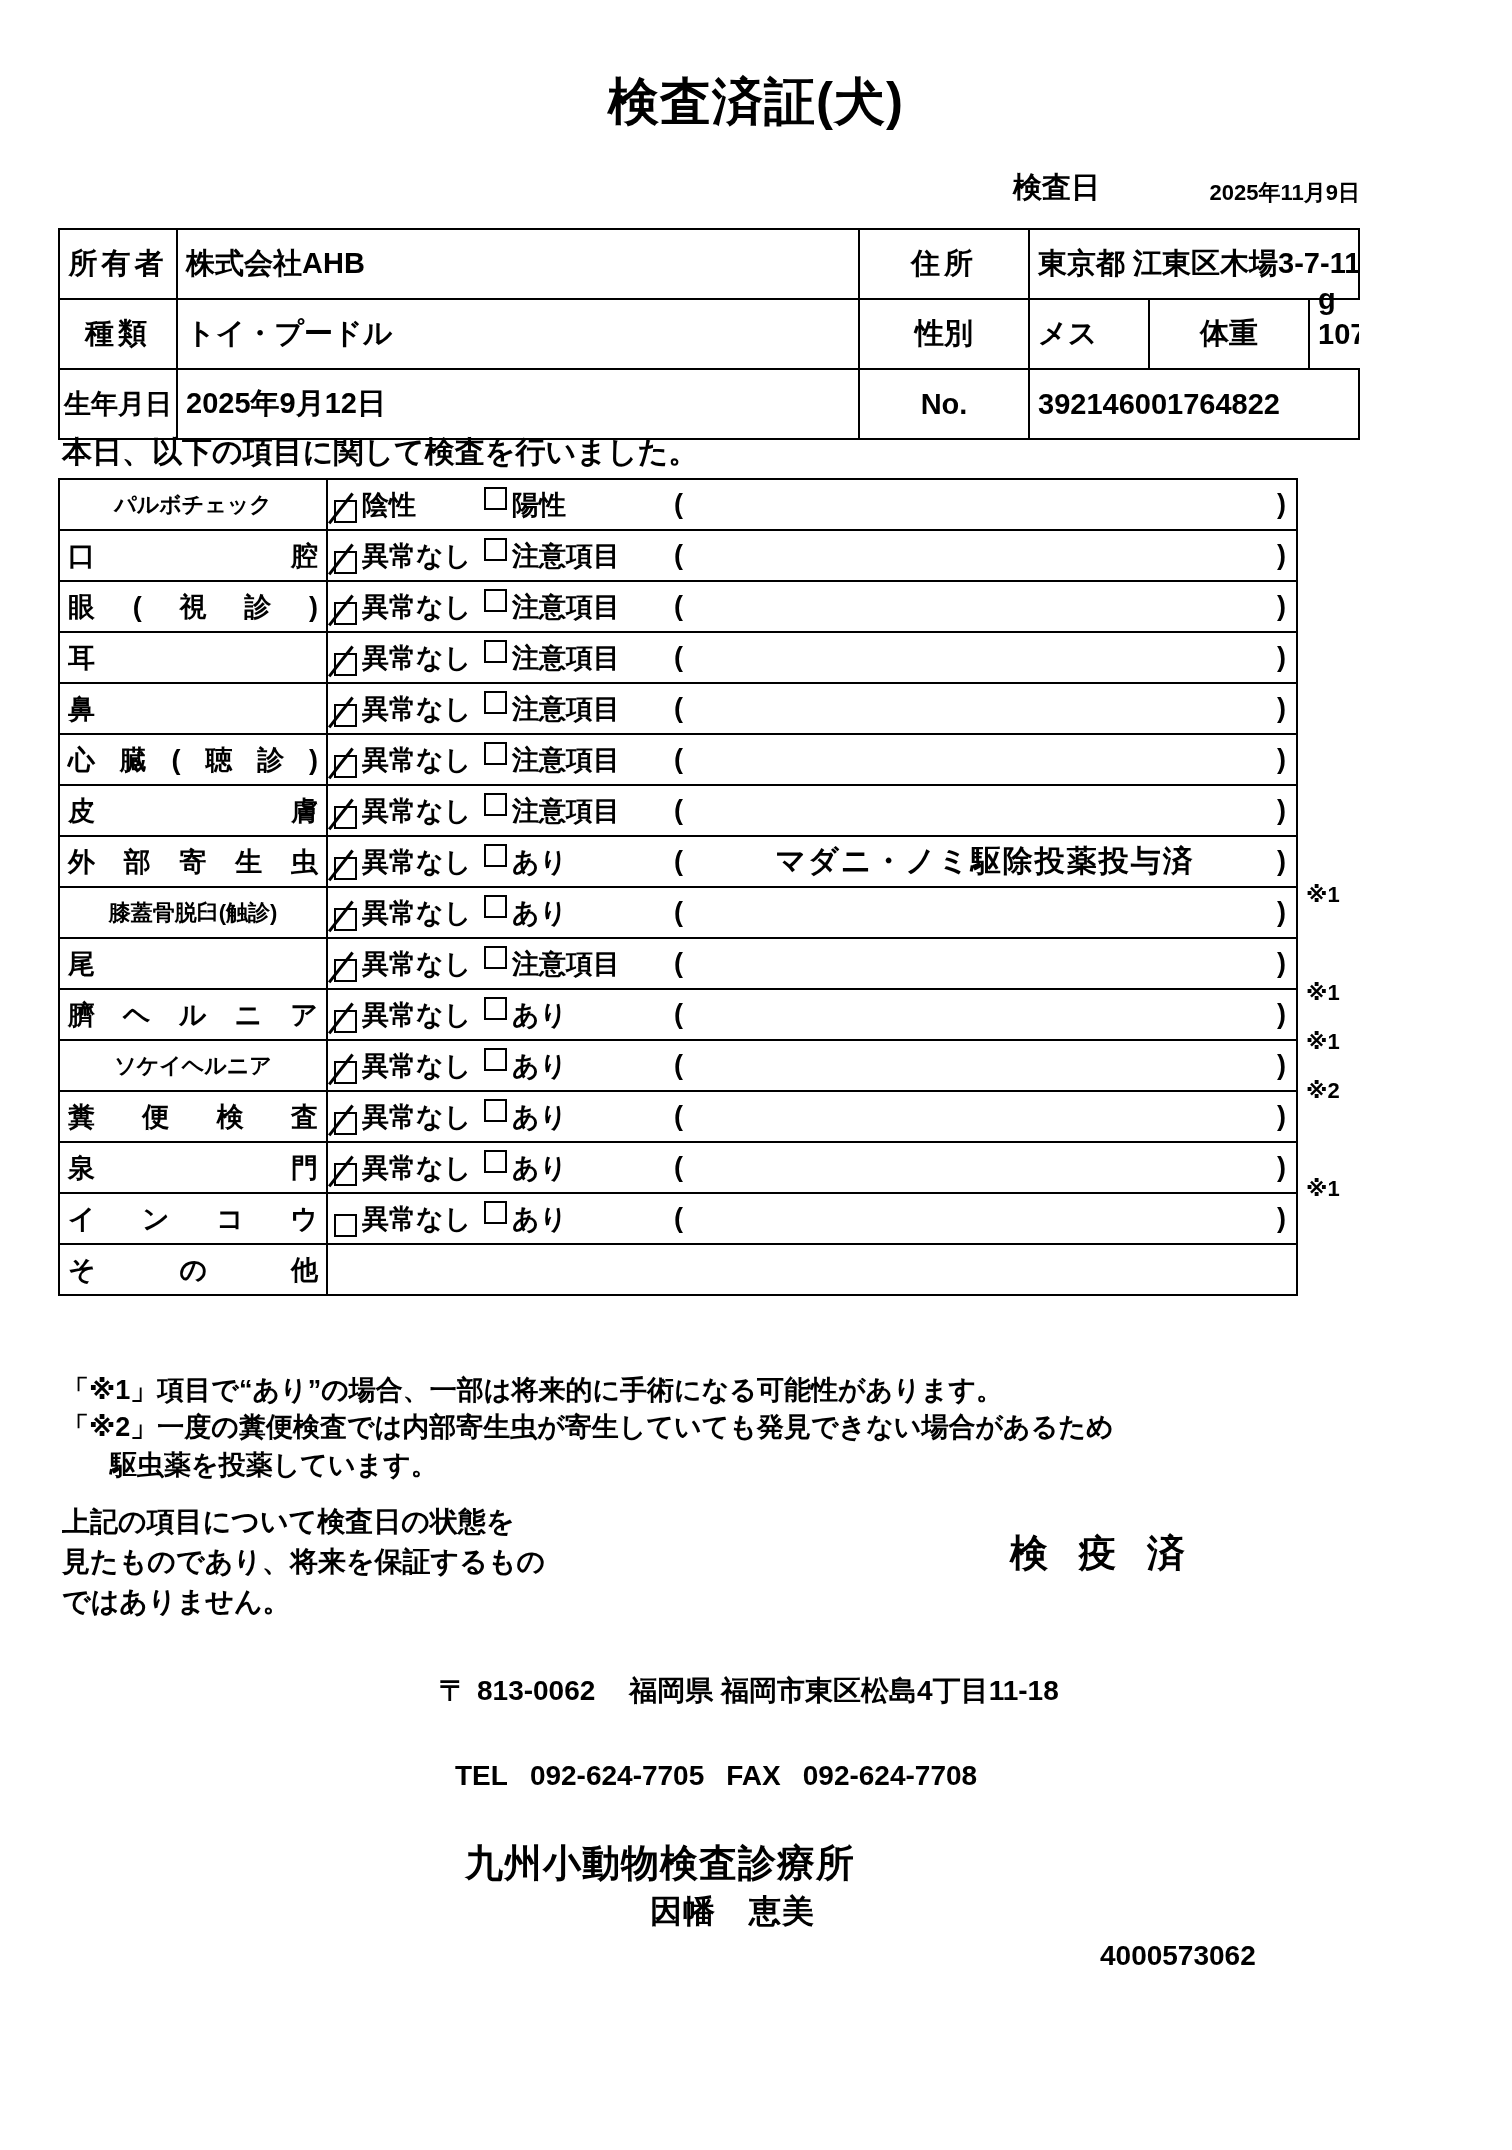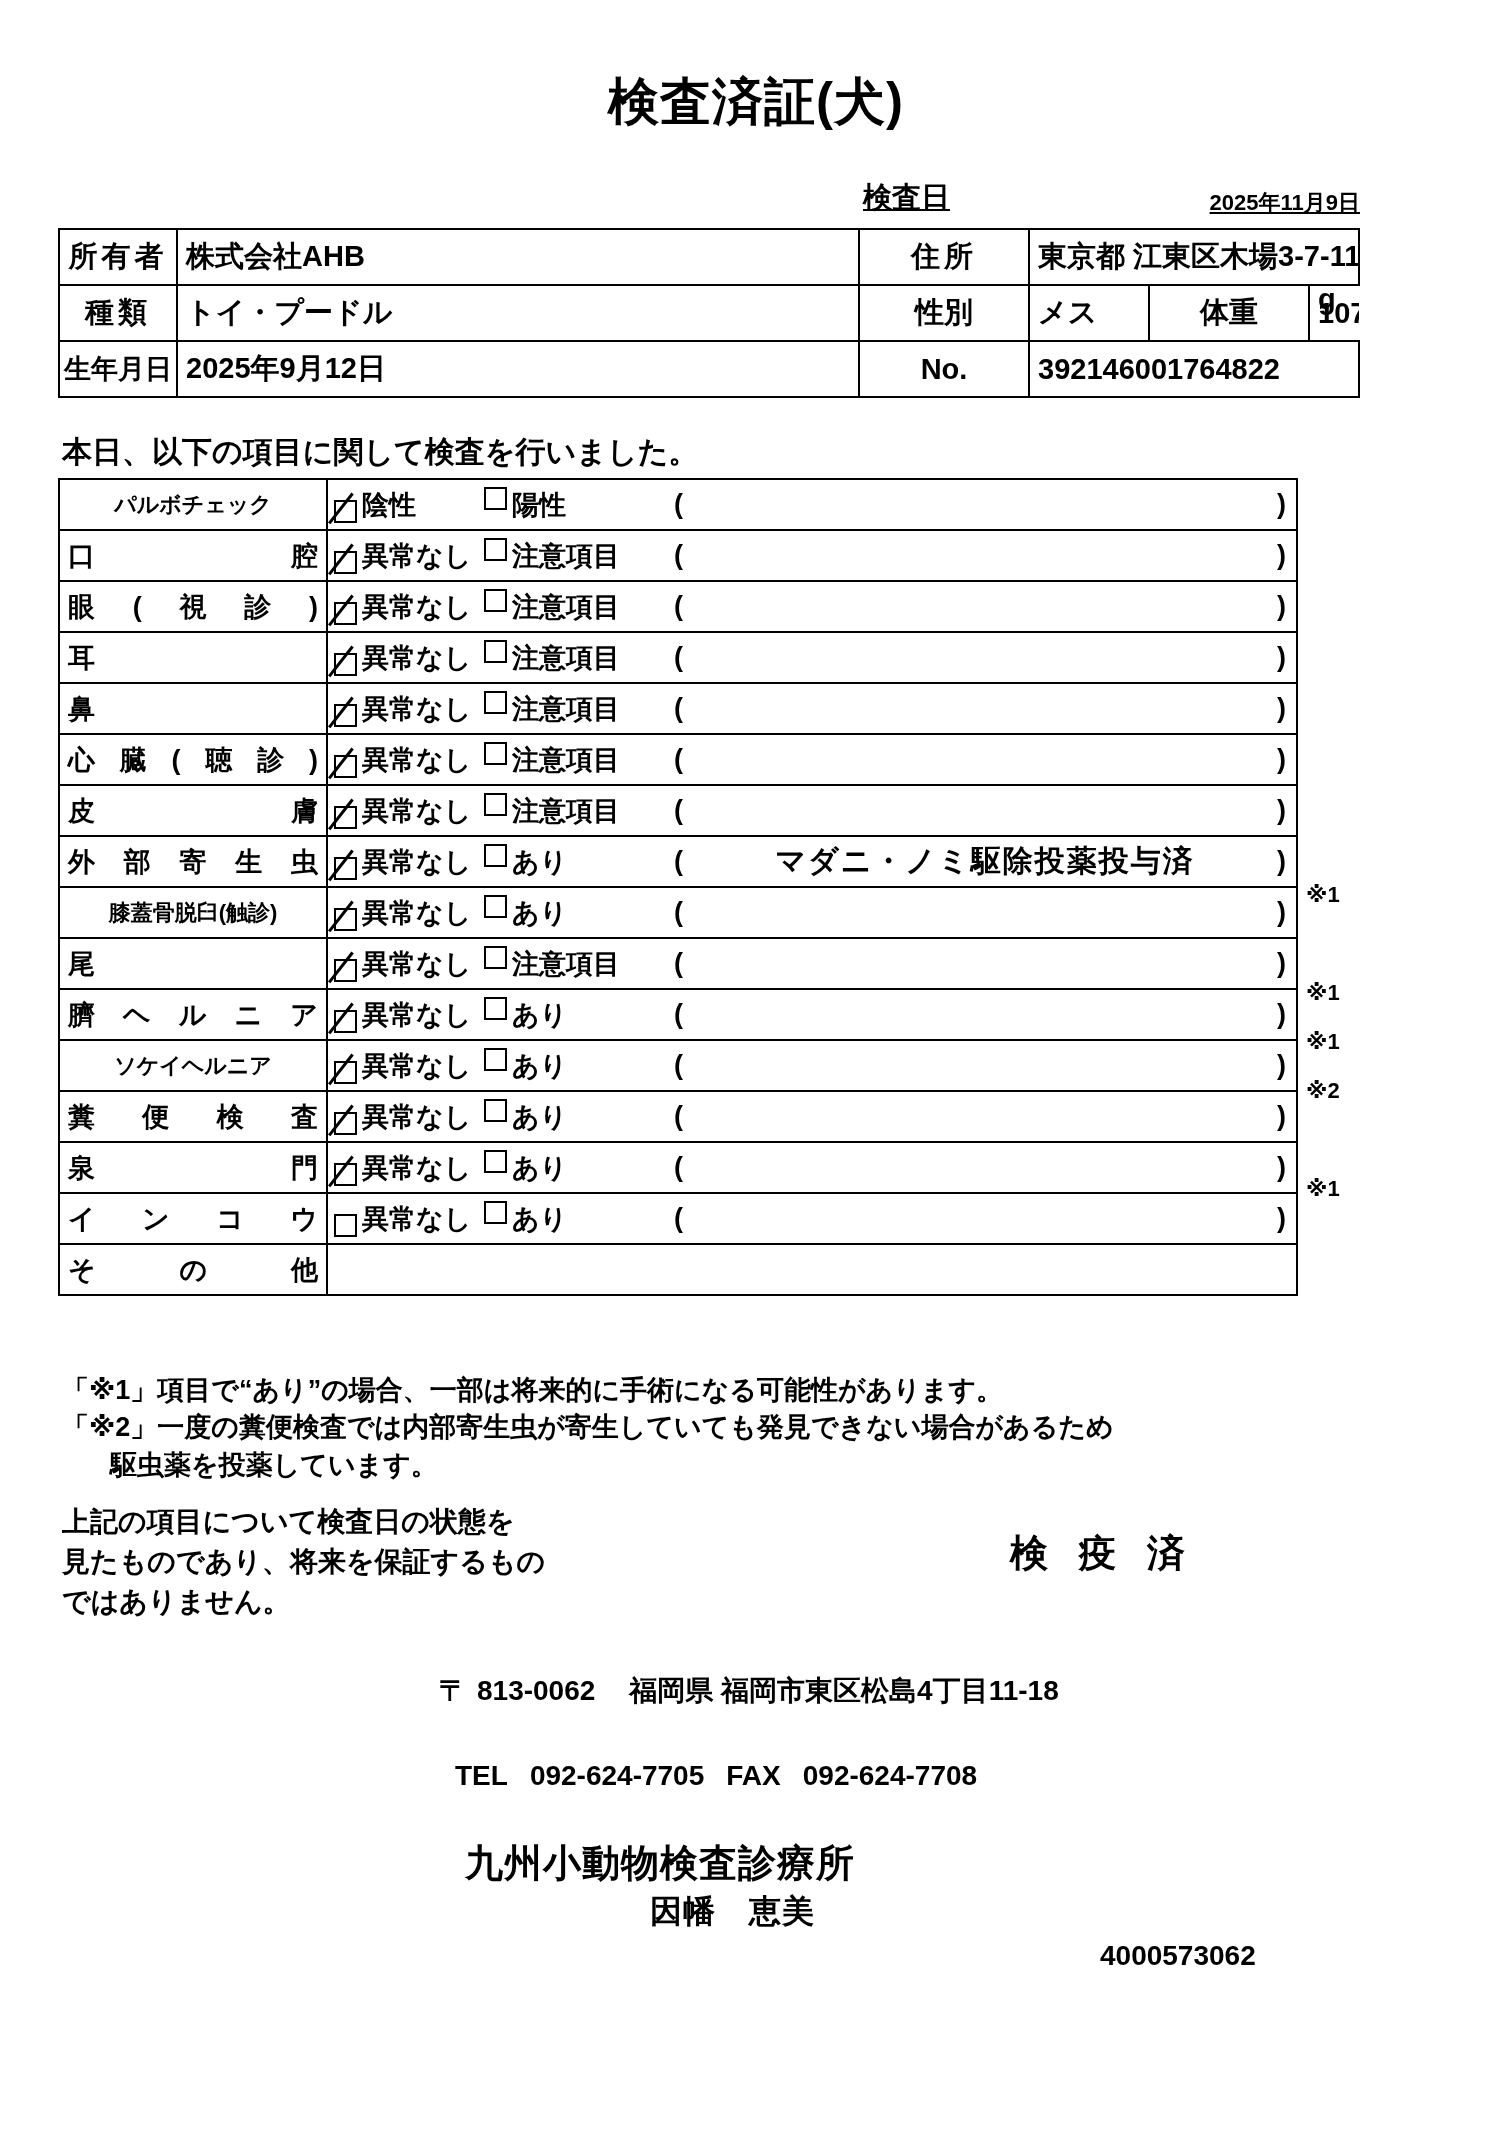--- a/index.html
+++ b/index.html
@@ -29,29 +29,27 @@
     width: 1512px;
     text-align: center;
     font-size: 51px;
     font-weight: 700;
     letter-spacing: 1px;
   }
 
   
   .insp-date-row {
     position: absolute;
-    top: 176px;
+    top: 166px;
     left: 60px;
     width: 1300px;
     height: 42px;
     display: flex;
     align-items: flex-end;
     justify-content: flex-end;
-    gap: 150px;
-    text-decoration: underline;
   }
   .insp-date-label {
     font-size: 29px;
     font-weight: 700;
   }
   .insp-date-value {
     font-size: 22px;
     font-weight: 700;
     width: 260px;
     text-align: right;
@@ -72,21 +70,21 @@
     font-size: 29px;
     font-weight: 700;
     padding: 0 8px;
     vertical-align: middle;
     white-space: nowrap;
     overflow: hidden;
   }
   .lbl {
     text-align: center;
     letter-spacing: 4px;
-    padding: 1px 4px !important;
+    padding: 8px 4px !important;
   }
   .val { text-align: left; }
   .val-right { text-align: right; padding-right: 14px !important; }
   .nolabel { text-align: center; letter-spacing: 0; }
 
   
   .intro {
     position: absolute;
     top: 432px;
     left: 62px;

